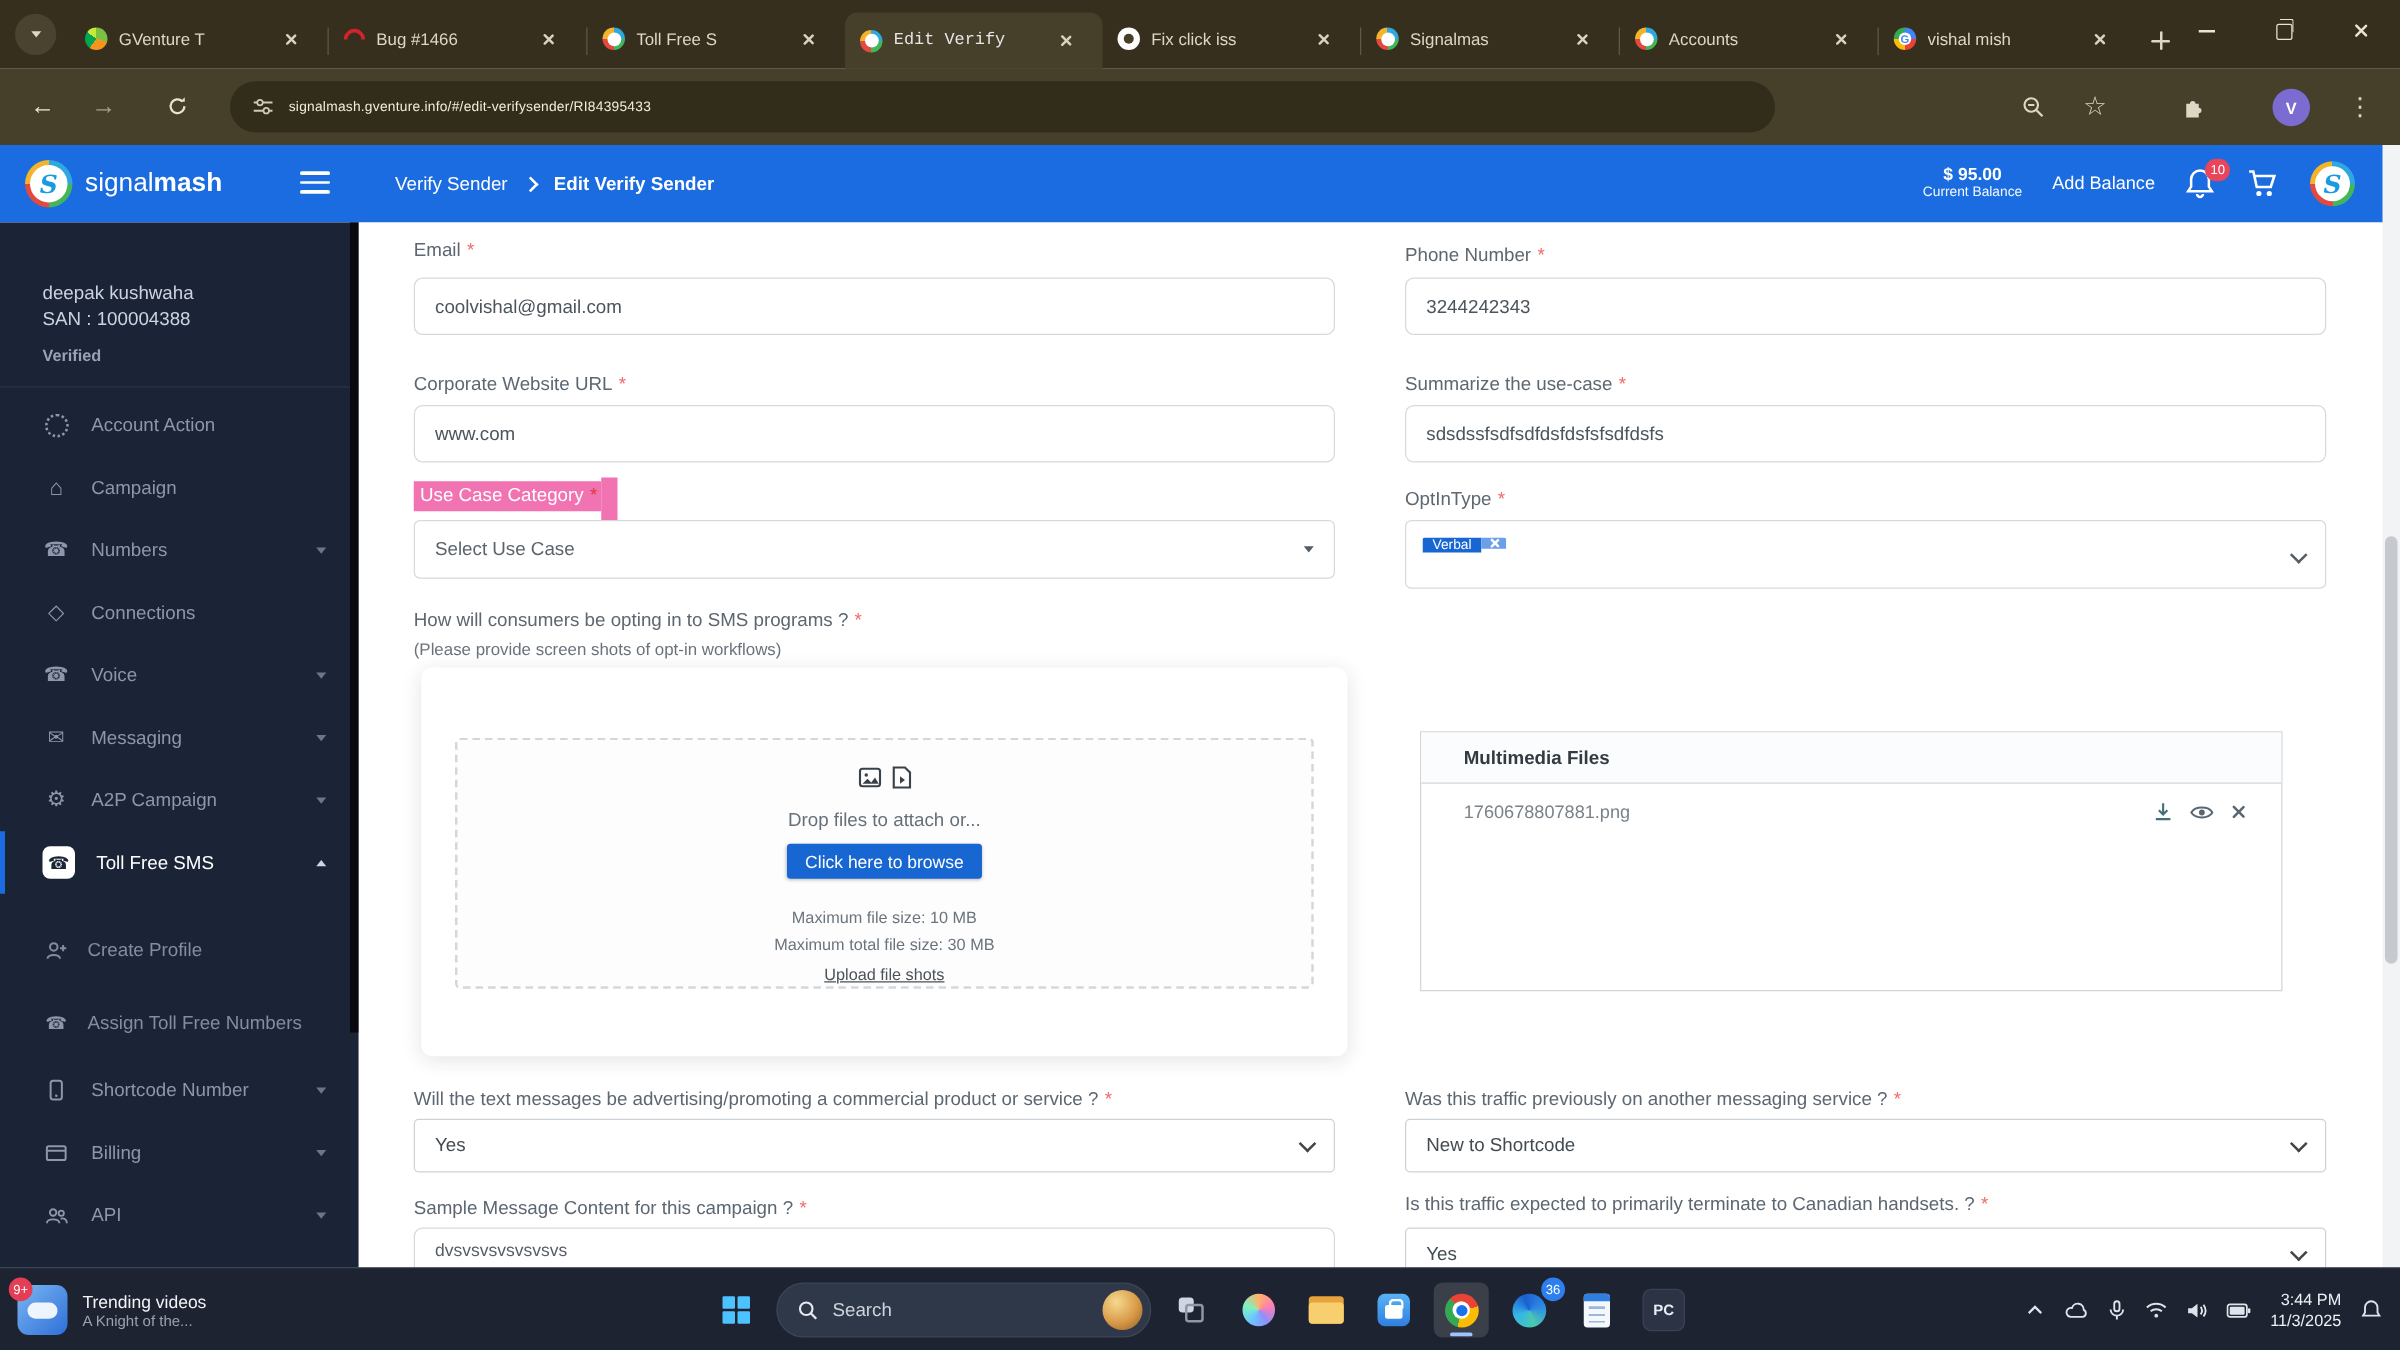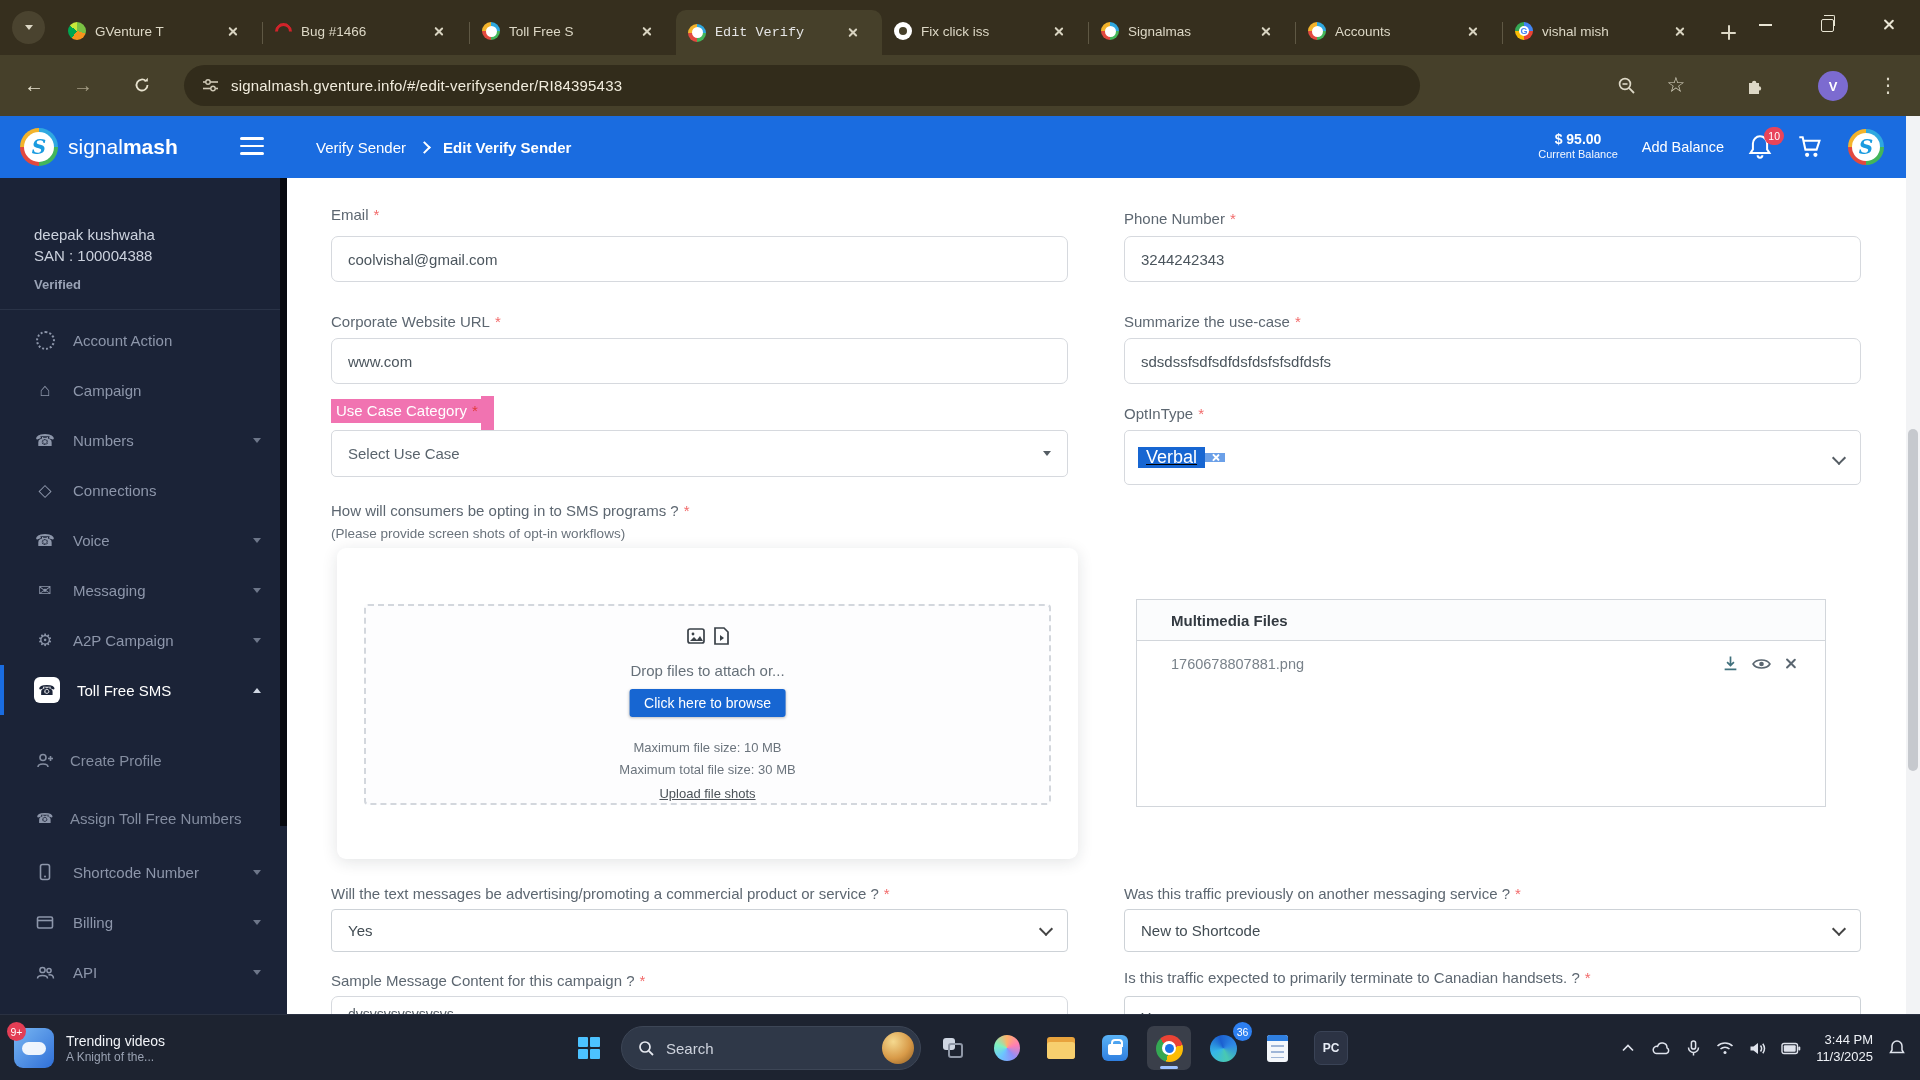--- a/index.html
+++ b/index.html
@@ -43,21 +43,21 @@
   .winctl{right:0;top:0;display:flex;}
   .winbtn{width:62px;height:50px;display:flex;align-items:center;justify-content:center;color:#e9e5d4;}
   .minline{width:13px;height:1.8px;background:currentColor;display:inline-block;}
   .maxsq{position:relative;width:11px;height:11px;border:1.6px solid currentColor;border-radius:2px;display:inline-block;}
   .maxsq::before{content:'';position:absolute;left:2px;top:-5px;width:10px;height:10px;border:1.6px solid currentColor;border-left:none;border-bottom:none;border-radius:0 2px 0 0;}
 
   
   .toolbar{left:0;top:55px;width:1920px;height:61px;background:#46402a;}
   .navbtn{top:14px;width:32px;height:32px;display:flex;align-items:center;justify-content:center;font-size:20px;color:#e7e2ce;}
   .urlpill{left:184px;top:10px;width:1236px;height:41px;border-radius:21px;background:#322c1b;display:flex;align-items:center;padding:0 18px;gap:12px;box-sizing:border-box;}
-  .urltxt{color:#f1ecdd;font-size:15px;letter-spacing:.2px;white-space:nowrap;}
+  .urltxt{color:#f1ecdd;font-size:11px;letter-spacing:.2px;white-space:nowrap;}
   .toolico{top:14px;width:32px;height:32px;display:flex;align-items:center;justify-content:center;color:#ddd8c6;font-size:19px;}
   .avatar{left:1818px;top:16px;width:30px;height:30px;border-radius:50%;background:#7c6bd0;color:#fff;display:flex;align-items:center;justify-content:center;font-size:13px;font-weight:700;}
 
   
   .apphdr{left:0;top:116px;width:1920px;height:62px;background:#1a6ce0;color:#fff;}
   .brand{left:20px;top:0;height:62px;display:flex;align-items:center;gap:10px;}
   .slogo{width:38px;height:38px;border-radius:50%;background:conic-gradient(from -90deg,#f3b32b 0 25%,#2fa8e0 0 50%,#43b65a 0 75%,#e2493f 0 100%);position:relative;flex:none;}
   .slogo::before{content:'';position:absolute;inset:4px;background:#fff;border-radius:50%;}
   .slogo b{position:absolute;inset:0;display:flex;align-items:center;justify-content:center;color:#1a9be0;font:700 italic 20px "DejaVu Serif",serif;}
   .brandtxt{font-size:21px;} .brandtxt b{font-weight:700;}
@@ -86,41 +86,41 @@
   .nitem .nch{margin-left:auto;margin-right:26px;color:#6d7689;}
   .nitem.active{border-left:4px solid #1a6ce0;padding-left:30px;color:#fff;}
   .nitem.active .nch{color:#cfd6e2;}
   .tfsbox{width:26px;height:26px;background:#fff;border-radius:6px;color:#1b2337;display:flex;align-items:center;justify-content:center;font-size:14px;}
   .nitem.sub{height:58px;color:#848da0;gap:14px;}
   .nitem.sub:first-of-type{margin-top:0;}
   .gap16{margin-top:16px;}
   .dotcircle{width:15px;height:15px;border:2px dotted #8d96aa;border-radius:50%;display:inline-block;}
 
   
-  .main{left:287px;top:192px;width:1619px;height:836px;background:#fff;overflow:hidden;}
+  .main{left:287px;top:178px;width:1619px;height:836px;background:#fff;overflow:hidden;}
   .flabel{position:absolute;font-size:15px;color:#5d6771;}
   .req{color:#f26a6a;margin-left:5px;}
   .tinput{position:absolute;height:46px;border:1px solid #d6d9de;border-radius:7px;background:#fff;font:15px "Liberation Sans",sans-serif;color:#4b555d;padding:0 16px;box-sizing:border-box;outline:none;width:737px;}
   .lc{left:44px;} .rc{left:837px;}
   .pinkwrap{position:relative;display:inline-block;}
   .pinksel{background:#f173b1;color:#fff;padding:3px 3px 4px 5px;}
   .pinksel .req{color:#e03b3b;}
   .pinkblock{position:absolute;right:-13px;top:-6px;width:13px;height:36px;background:#f173b1;}
   .selbox{position:absolute;width:737px;height:47px;border:1px solid #d6d9de;border-radius:5px;background:#fff;display:flex;align-items:center;padding:0 16px;box-sizing:border-box;font-size:15px;color:#5a646d;}
   .selbox .tri{position:absolute;right:16px;color:#555d64;}
   .hint{position:absolute;font-size:13.5px;color:#6a737c;}
   .upcard{position:absolute;left:50px;top:356px;width:741px;height:311px;background:#fff;border-radius:9px;box-shadow:0 3px 16px rgba(25,30,40,.12);}
   .dropzone{position:absolute;left:27px;top:56px;width:687px;height:201px;border:2px dashed #d3d7dd;border-radius:4px;background:#fdfdfe;box-sizing:border-box;}
   .upicons{position:absolute;left:0;right:0;top:20px;display:flex;justify-content:center;gap:7px;color:#3a4148;}
   .updrop{position:absolute;left:0;right:0;top:56px;text-align:center;font-size:15px;color:#667079;}
   .upbtn{position:absolute;left:50%;transform:translateX(-50%);top:83px;background:#1766d2;color:#fff;font-size:14px;padding:6px 15px;border-radius:3px;box-shadow:0 1px 3px rgba(0,0,0,.25);white-space:nowrap;}
   .upmax{position:absolute;left:0;right:0;text-align:center;font-size:13px;color:#6b747d;}
   .uplink{position:absolute;left:0;right:0;text-align:center;font-size:13px;color:#4b5258;text-decoration:underline;}
   .optbox{position:absolute;width:737px;height:55px;border:1px solid #d6d9de;border-radius:5px;background:#fff;box-sizing:border-box;}
-  .tag{position:absolute;left:13px;top:13px;height:27px;display:flex;align-items:center;border-radius:2px;overflow:hidden;font-size:18px;text-decoration:underline;}
+  .tag{position:absolute;left:13px;top:13px;height:27px;display:flex;align-items:flex-start;border-radius:2px;overflow:hidden;font-size:11px;}
   .tag .tlab{background:#1766d2;color:#fff;display:flex;align-items:center;padding:0 8px;}
   .tag .tx{background:#6ba0e8;color:#fff;width:20px;display:flex;align-items:center;justify-content:center;}
   .tag .tx .xg{width:9px;height:9px;} .tag .tx .xg::before,.tag .tx .xg::after{left:4px;height:9px;}
   .optchev{position:absolute;right:16px;top:22px;color:#555d64;}
   .mmpanel{position:absolute;left:849px;top:407px;width:690px;height:208px;border:1px solid #d2d6db;background:#fff;box-sizing:border-box;}
   .mmhdr{height:40px;background:#fbfcfd;border-bottom:1px solid #d2d6db;display:flex;align-items:center;padding-left:34px;font-size:15px;font-weight:700;color:#333a41;}
   .mmrow{display:flex;align-items:center;justify-content:space-between;padding:14px 28px 0 34px;}
   .mmname{font-size:14.5px;color:#79828a;}
   .mmicons{display:flex;align-items:center;gap:13px;}
   .bigsel{position:absolute;width:737px;height:43px;border:1px solid #cdd2d7;border-radius:4px;background:#fff;display:flex;align-items:center;padding:0 16px;box-sizing:border-box;font-size:15px;color:#414b52;}

